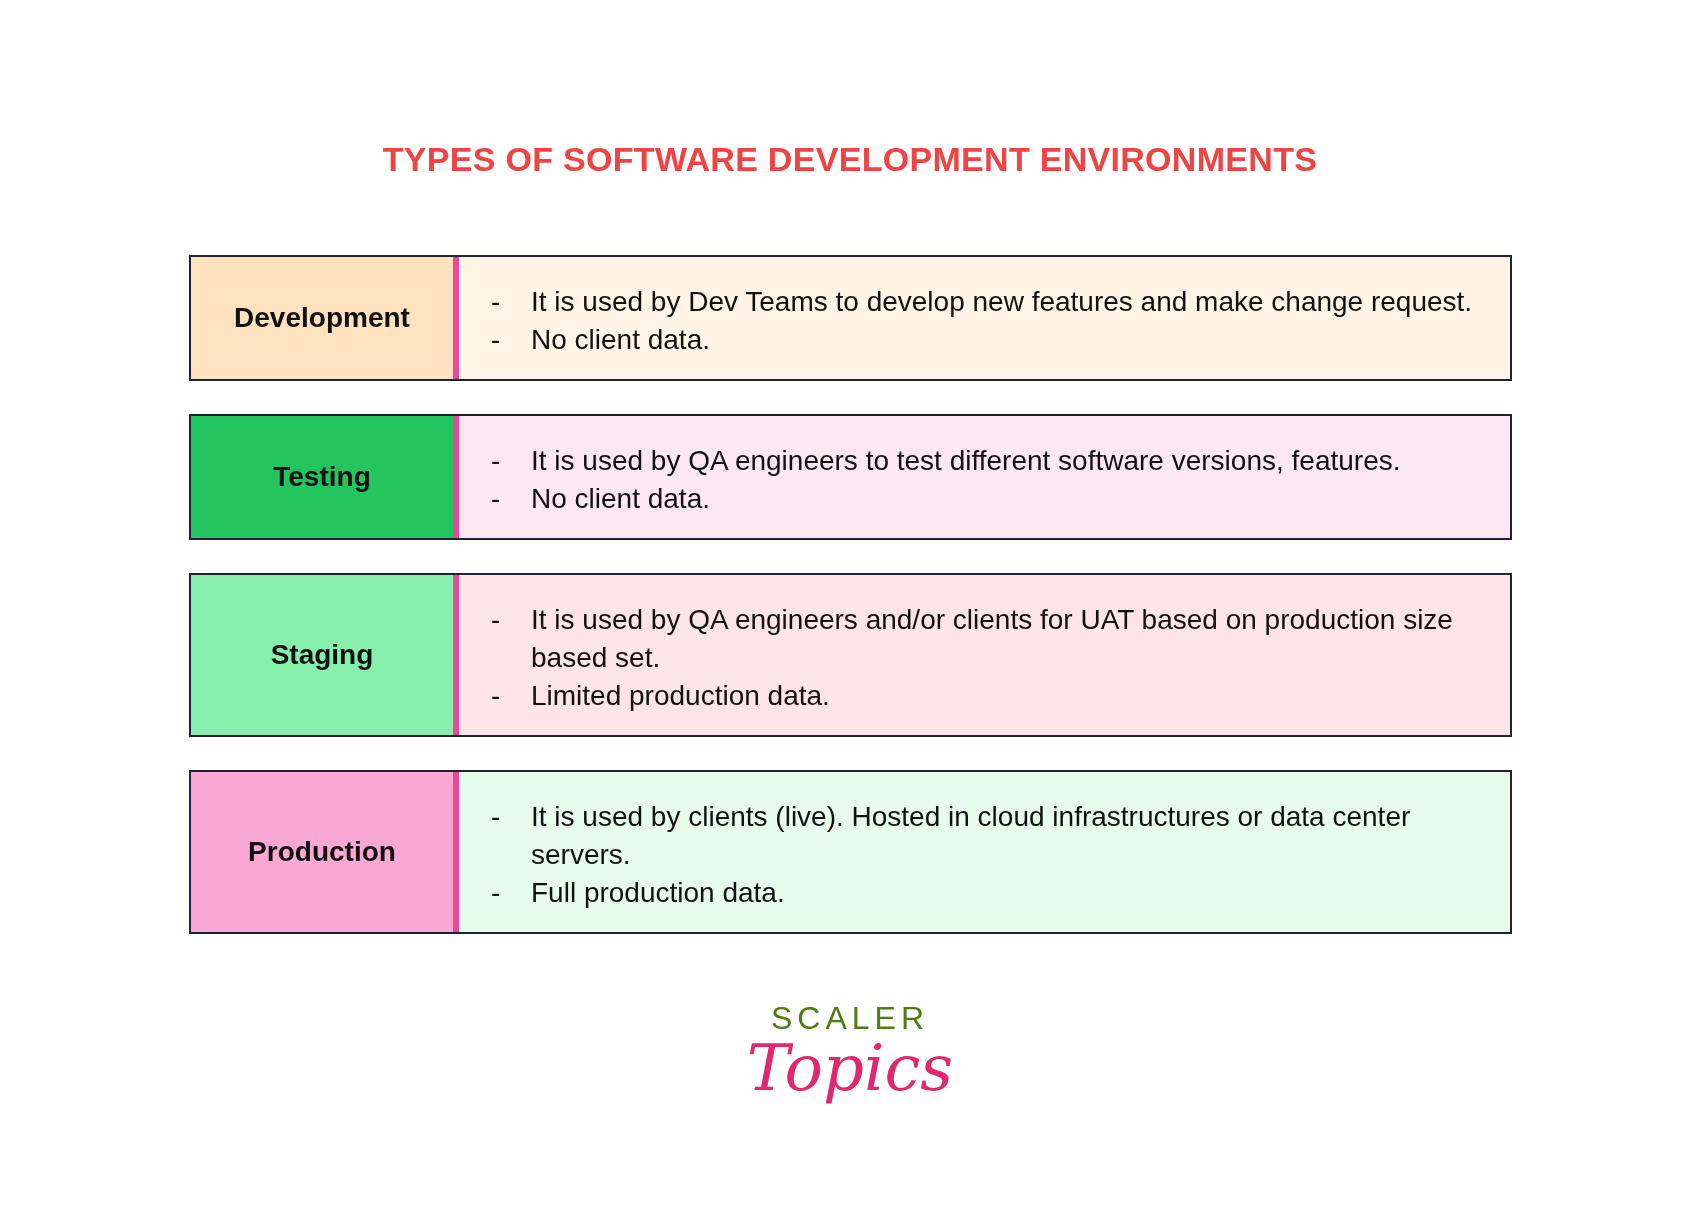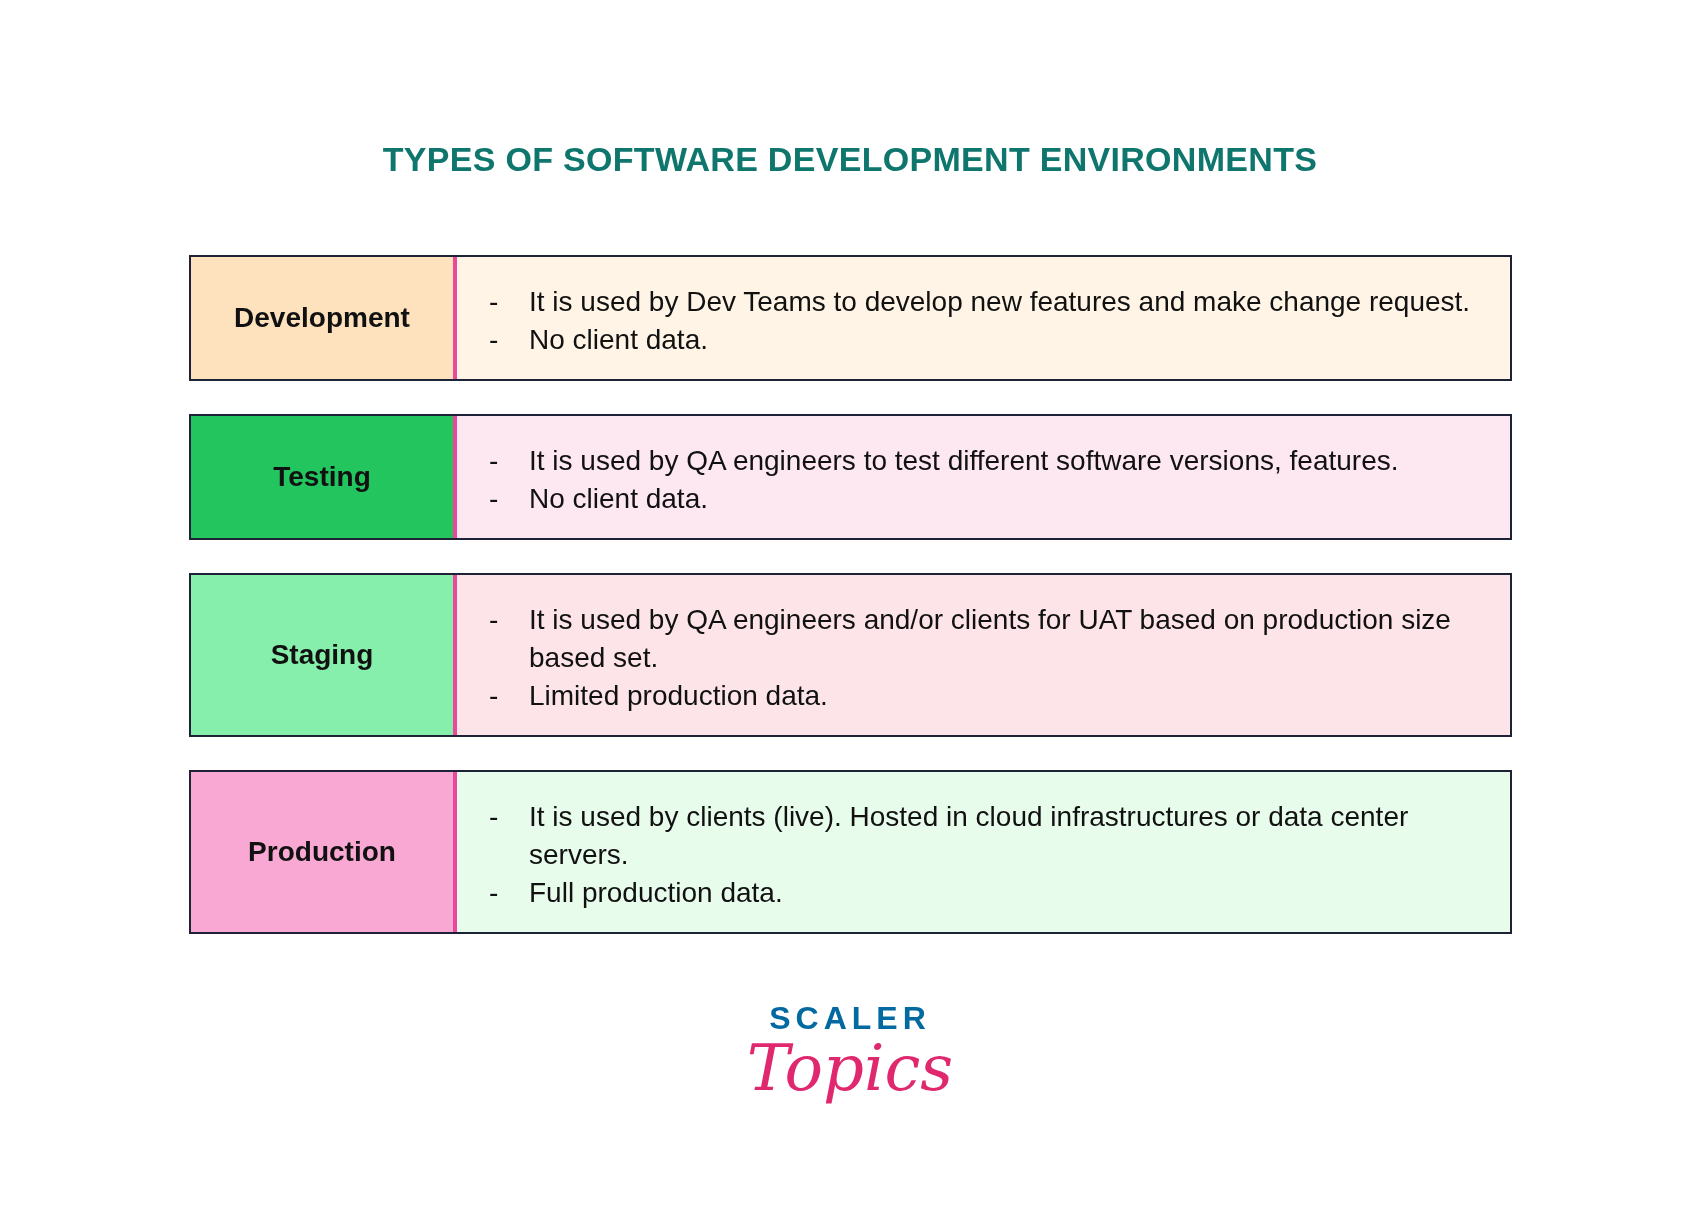--- a/index.html
+++ b/index.html
@@ -8,47 +8,47 @@
       background: #ffffff;
       font-family: "Liberation Sans", "DejaVu Sans", sans-serif;
       color: #111;
       position: relative;
       overflow: hidden;
     }
     .title {
       position: absolute; left: 0; right: 0; top: 140px;
       text-align: center;
       font-size: 34px; font-weight: bold; letter-spacing: 0.3px;
-      color: #0f766e;
+      color: #ef4444;
     }
     .rows { position: absolute; left: 189px; top: 255px; width: 1323px; }
     .row {
       display: flex;
       border: 2px solid #1e2236;
       box-sizing: border-box;
       margin-bottom: 33px;
     }
     .row .label {
       width: 262px; flex: none;
-      border-right: 4px solid #ec4899;
+      border-right: 6px solid #ec4899;
       display: flex; align-items: center; justify-content: center;
       font-size: 28px; font-weight: bold; color: #111;
     }
     .row .desc {
       flex: 1; padding: 26px 20px 20px 32px;
       font-size: 28px; line-height: 38px; color: #111;
     }
     .bullet { display: flex; }
     .bullet .dash { width: 40px; flex: none; }
     .logo {
       position: absolute; left: 0; right: 0; top: 1000px;
       text-align: center;
     }
     .logo .scaler {
-      font-size: 32px; font-weight: bold; letter-spacing: 5px; color: #0369a1;
+      font-size: 32px; font-weight: normal; letter-spacing: 5px; color: #4d7c0f;
     }
     .logo .topics {
       font-family: "DejaVu Serif", serif; font-style: italic;
       font-size: 64px; color: #e0286e; margin-top: -6px;
     }
   </style>
 </head>
 <body>
 
 <div class="title">TYPES OF SOFTWARE DEVELOPMENT ENVIRONMENTS</div>

